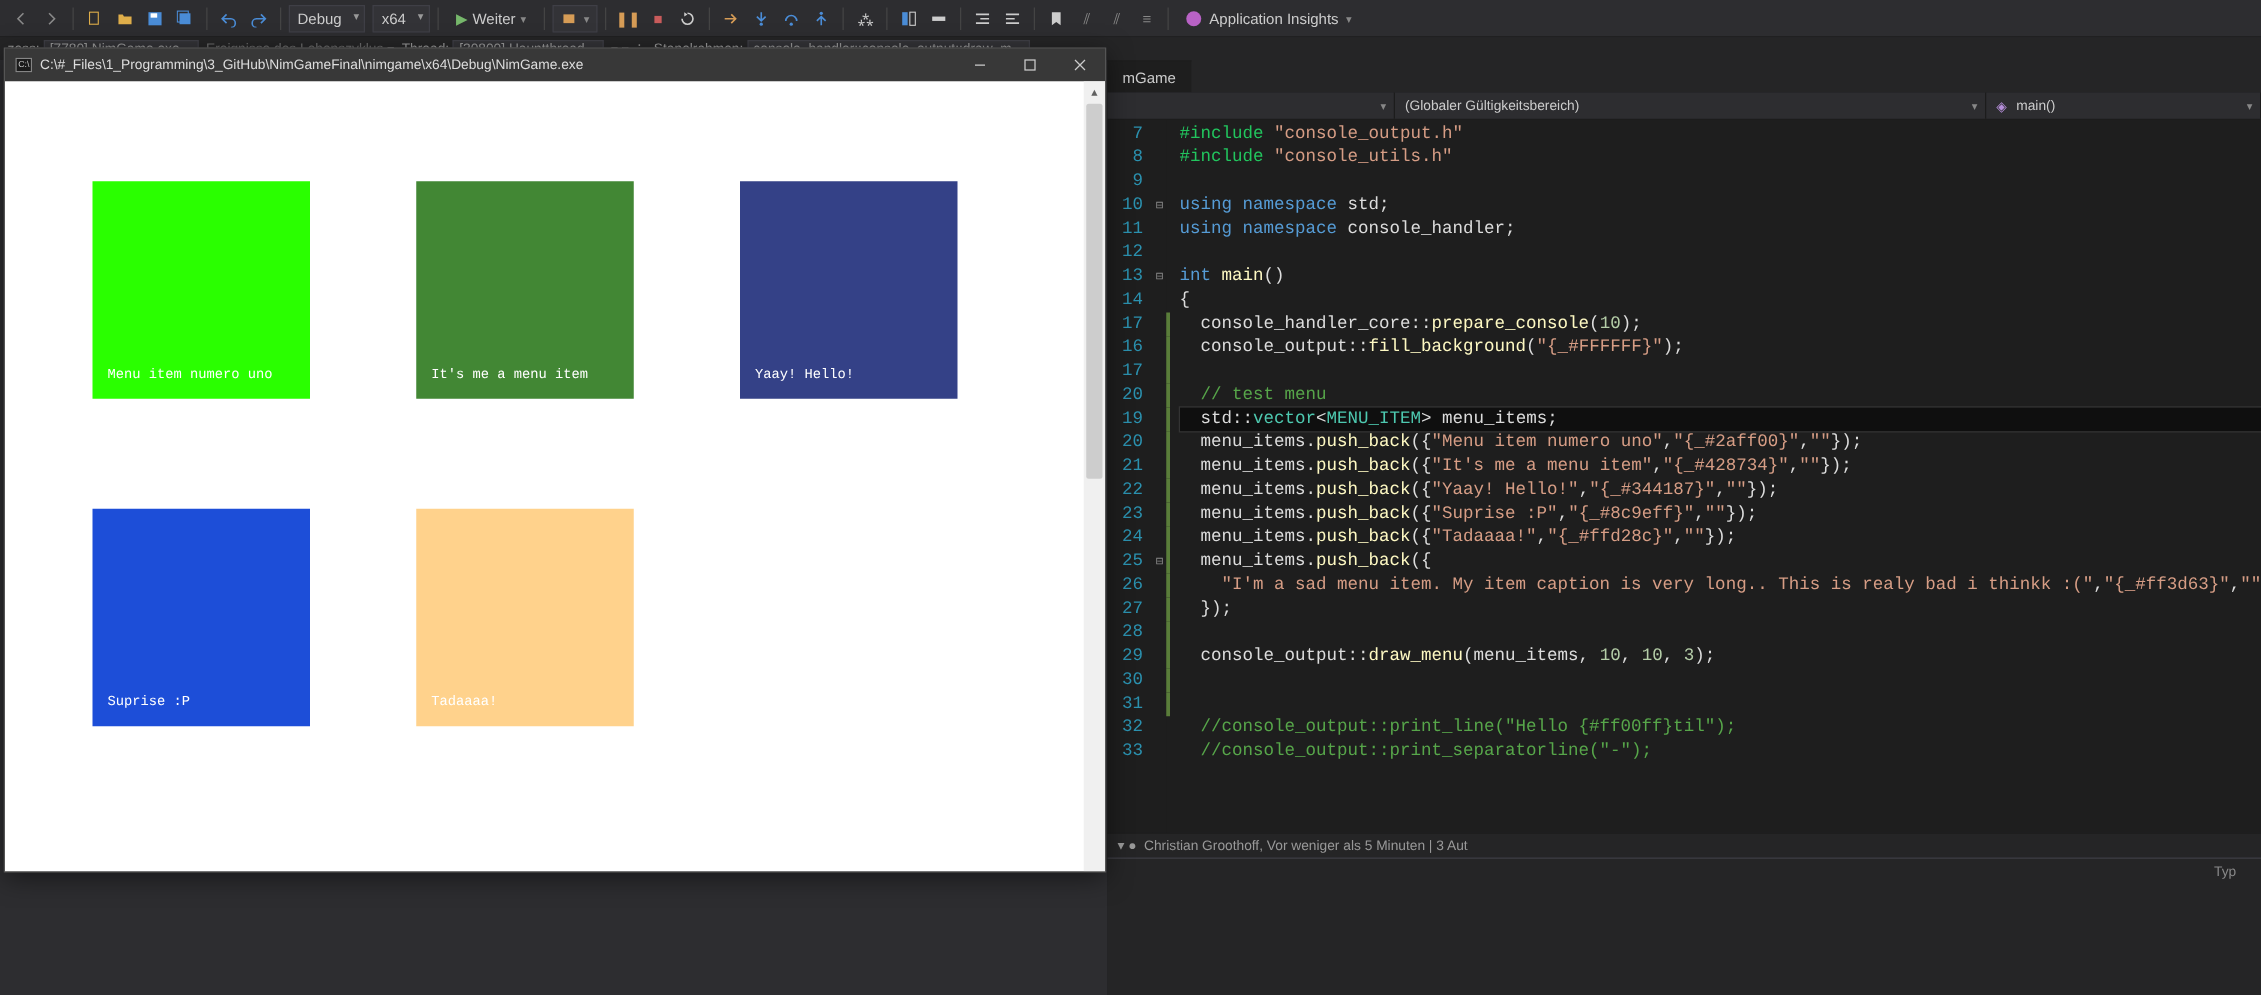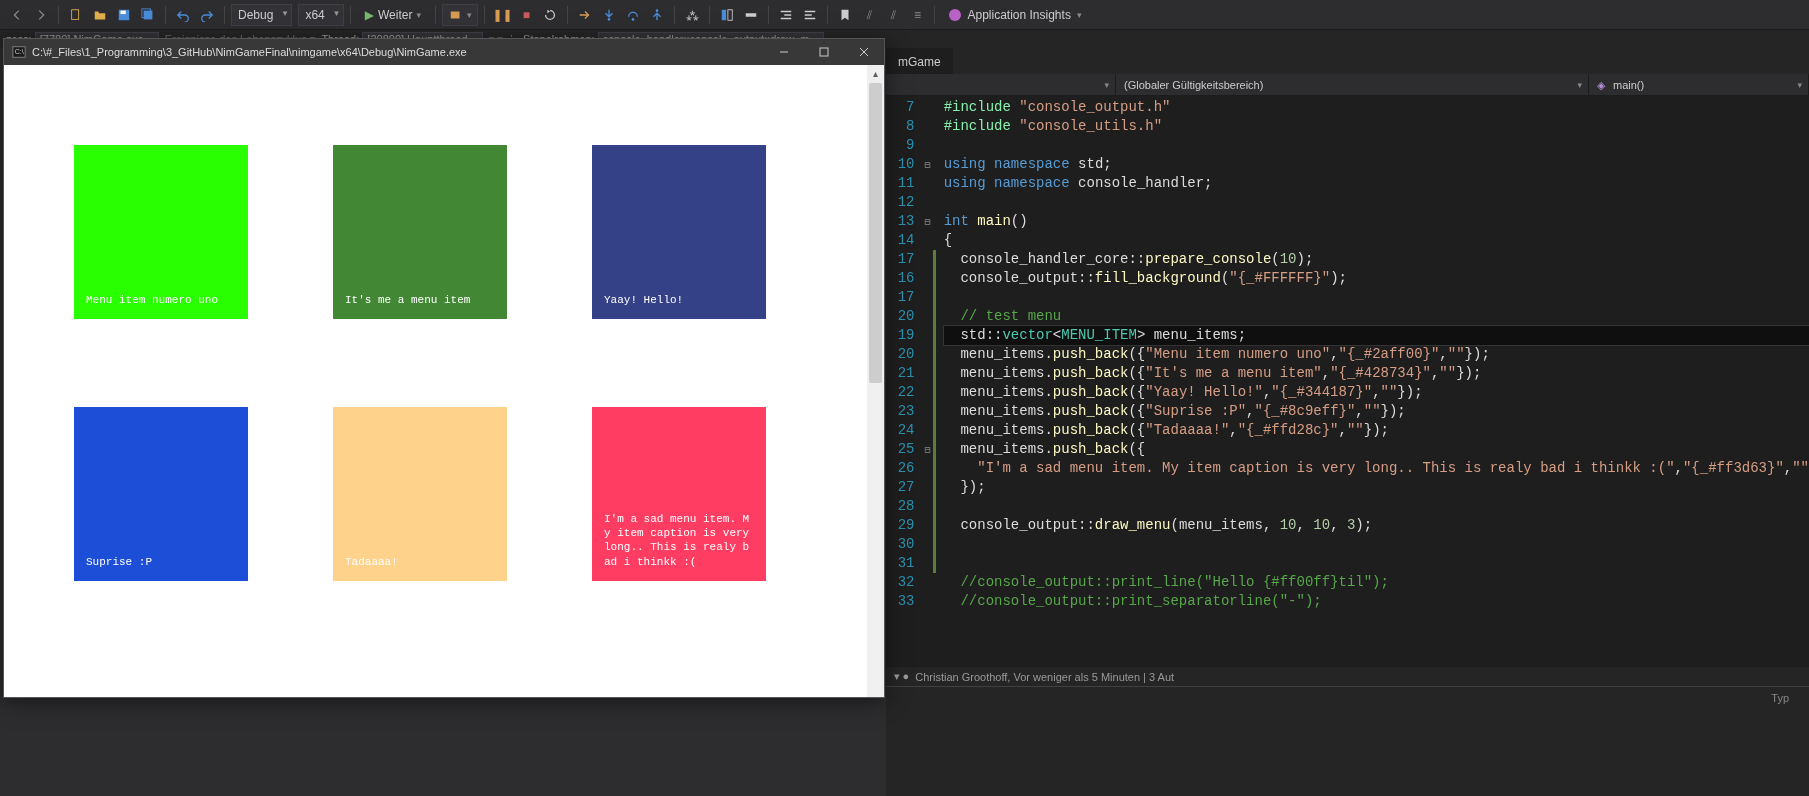--- a/index.html
+++ b/index.html
@@ -267,21 +267,21 @@
   .cl.current {
     background: #0f0f0f;
     outline: 1px solid #333;
   }
   .tok-kw { color: #569cd6; }
   .tok-type { color: #4ec9b0; }
   .tok-str { color: #d69d85; }
   .tok-num { color: #b5cea8; }
   .tok-comment { color: #57a64a; }
   .tok-fn { color: #fef9c3; }
-  .tok-preproc { color: #86efac; }
+  .tok-preproc { color: #22c55e; }
   .blame-info {
     height: 20px;
     padding: 0 8px;
     display: flex; align-items: center;
     font-size: 11px; color: #999;
     background: #252526;
     border-top: 1px solid #1c1c1c;
   }
 </style>
 </head>
@@ -476,23 +476,20 @@
           </div>
           <div class="menu-tile" style="background: rgb(52, 65, 135);">
             <div class="caption" style="color: rgb(255, 255, 255);">Yaay! Hello!</div>
           </div>
           <div class="menu-tile" style="background: #1d4ed8;">
             <div class="caption" style="color: rgb(255, 255, 255);">Suprise :P</div>
           </div>
           <div class="menu-tile" style="background: rgb(255, 210, 140);">
             <div class="caption" style="color: rgb(255, 255, 255);">Tadaaaa!</div>
           </div>
-          <div class="menu-tile" style="background: rgb(255, 61, 99);">
-            <div class="caption" style="color: rgb(255, 255, 255);">I'm a sad menu item. My item caption is very long.. This is realy bad i thinkk :(</div>
-          </div>
         </div>
       <div class="app-scrollbar">
         <div class="scroll-arrow up">▴</div>
         <div class="scroll-thumb"></div>
       </div>
     </div>
   </div>
 
   <div class="editor-region">
     <div class="tab-strip">

